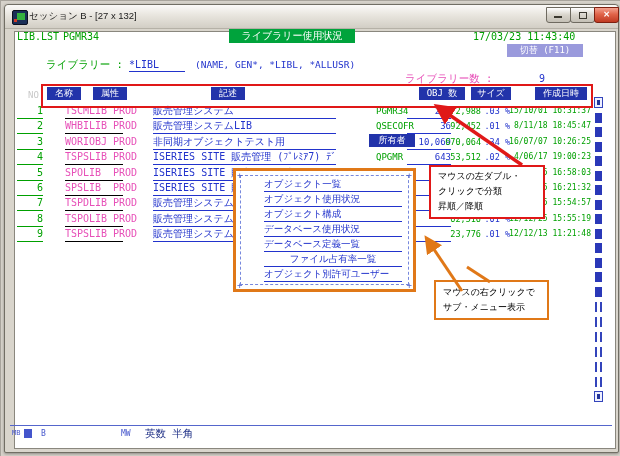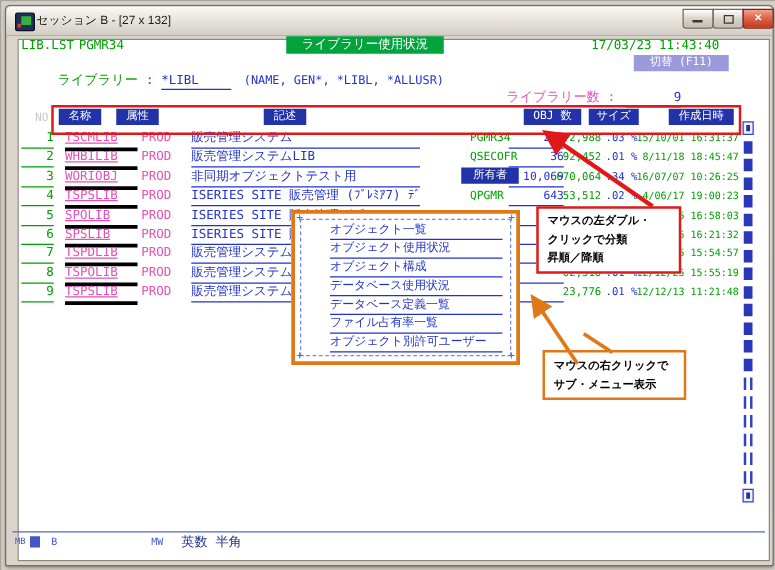--- a/index.html
+++ b/index.html
@@ -30,38 +30,38 @@
   .u{border-bottom:1px solid #2233CC;}
   
   .redbox{position:absolute;left:40px;top:83px;width:548px;height:20px;border:2px solid #E01818;z-index:4;pointer-events:none;}
   .hchip{position:absolute;top:86px;height:13px;background:#2233AA;z-index:2;}
   .h0{left:46px;width:34px;} .h1{left:92px;width:34px;} .h2{left:210px;width:34px;}
   .h3{left:368px;width:46px;margin-top:47px;} .h4{left:404px;left:418px;width:46px;} .h5{left:470px;width:40px;} .h6{left:534px;width:52px;}
   
   .trow{position:absolute;left:0;width:620px;height:13px;z-index:1;}
   .cell{position:absolute;top:0;height:13px;white-space:pre;font-family:"DejaVu Sans Mono","DejaVu Sans",monospace;font-size:10px;line-height:12px;}
   .c-no{left:16px;width:26px;text-align:right;color:#00A000;border-bottom:1px solid #00A000;}
-  .c-name{left:51px;width:58px;color:#E750B8;border-bottom:3px solid #000000;text-decoration:underline;}
+  .c-name{left:64px;width:58px;color:#E750B8;border-bottom:1px solid #000000;}
   .c-attr{left:112px;color:#E750B8;}
   .c-desc{left:152px;width:183px;color:#2233CC;border-bottom:1px solid #2233CC;overflow:hidden;}
   .c-owner{left:375px;color:#00A000;font-size:9px;}
   .c-obj{left:406px;width:44px;text-align:right;color:#2233CC;border-bottom:1px solid #2233CC;font-size:9px;}
   .c-size{left:418px;width:62px;text-align:right;color:#00A000;font-size:8.5px;}
   .c-pct{left:483px;width:26px;text-align:right;color:#2233CC;font-size:8.5px;}
   .c-date{left:504px;width:86px;text-align:right;color:#00A000;font-size:8px;}
   
   .popup{position:absolute;left:232px;top:167px;width:183px;height:124px;background:#fff;border:3px solid #E07818;box-sizing:border-box;z-index:5;}
   .popup-inner{position:absolute;left:4px;top:4px;right:4px;bottom:4px;border:1px dashed #7788dd;}
   .corner{position:absolute;color:#5566cc;font-size:9px;line-height:6px;z-index:6;font-family:"DejaVu Sans Mono",monospace;}
   .menu-item{position:absolute;left:28px;width:138px;height:13px;color:#2233CC;border-bottom:1px solid #2233CC;font-family:"DejaVu Sans Mono","DejaVu Sans",monospace;font-size:9.5px;line-height:12px;white-space:pre;overflow:hidden;}
   
   .callout{position:absolute;background:#fff;box-sizing:border-box;z-index:6;}
   .co-sort{left:428px;top:164px;width:116px;height:54px;border:2px solid #E01818;}
   .co-ctx{left:433px;top:279px;width:115px;height:40px;border:2px solid #E07818;}
-  .co-line{position:absolute;left:7px;font-size:9px;font-weight:bold;color:#000;white-space:nowrap;}
+  .co-line{position:absolute;left:7px;font-size:9px;font-weight:normal;color:#000;white-space:nowrap;}
   
   .strip-box{position:absolute;left:593px;width:9px;height:11px;border:1px solid #3344bb;background:#eef0ff;box-sizing:border-box;z-index:2;}
   .strip-box .dot{position:absolute;left:2px;top:2px;width:3px;height:5px;background:#223399;}
   .blk{position:absolute;left:594px;width:7px;height:10px;background:#2a38b8;z-index:2;}
   .hblk{position:absolute;left:594px;width:7px;height:10px;border-left:2px solid #3344bb;border-right:2px solid #3344bb;box-sizing:border-box;z-index:2;}
   
   .oia-line{position:absolute;left:9px;top:424px;width:602px;height:1px;background:#5566cc;z-index:2;}
   .oia{position:absolute;color:#4455cc;font-family:"DejaVu Sans Mono","DejaVu Sans",monospace;z-index:2;}
   .arrows{position:absolute;left:0;top:0;z-index:7;pointer-events:none;}
 </style>
@@ -217,21 +217,21 @@
     <div class="popup-inner"></div>
     <span class="corner" style="left:1px;top:1px;">+</span>
     <span class="corner" style="right:1px;top:1px;">+</span>
     <span class="corner" style="left:1px;bottom:1px;">+</span>
     <span class="corner" style="right:1px;bottom:1px;">+</span>
     <span class="menu-item" style="top:7px;">オブジェクト一覧</span>
     <span class="menu-item" style="top:22px;">オブジェクト使用状況</span>
     <span class="menu-item" style="top:37px;">オブジェクト構成</span>
     <span class="menu-item" style="top:52px;">データベース使用状況</span>
     <span class="menu-item" style="top:67px;">データベース定義一覧</span>
-    <span class="menu-item" style="top:82px;">ファイル占有率一覧</span>
+    <span class="menu-item" style="top:82px;text-align:center;">ファイル占有率一覧</span>
     <span class="menu-item" style="top:97px;">オブジェクト別許可ユーザー</span>
   </div>
 
   <div class="callout co-sort">
     <span class="co-line" style="top:3px;">マウスの左ダブル・</span>
     <span class="co-line" style="top:18px;">クリックで分類</span>
     <span class="co-line" style="top:33px;">昇順／降順</span>
   </div>
 
   <div class="callout co-ctx">

